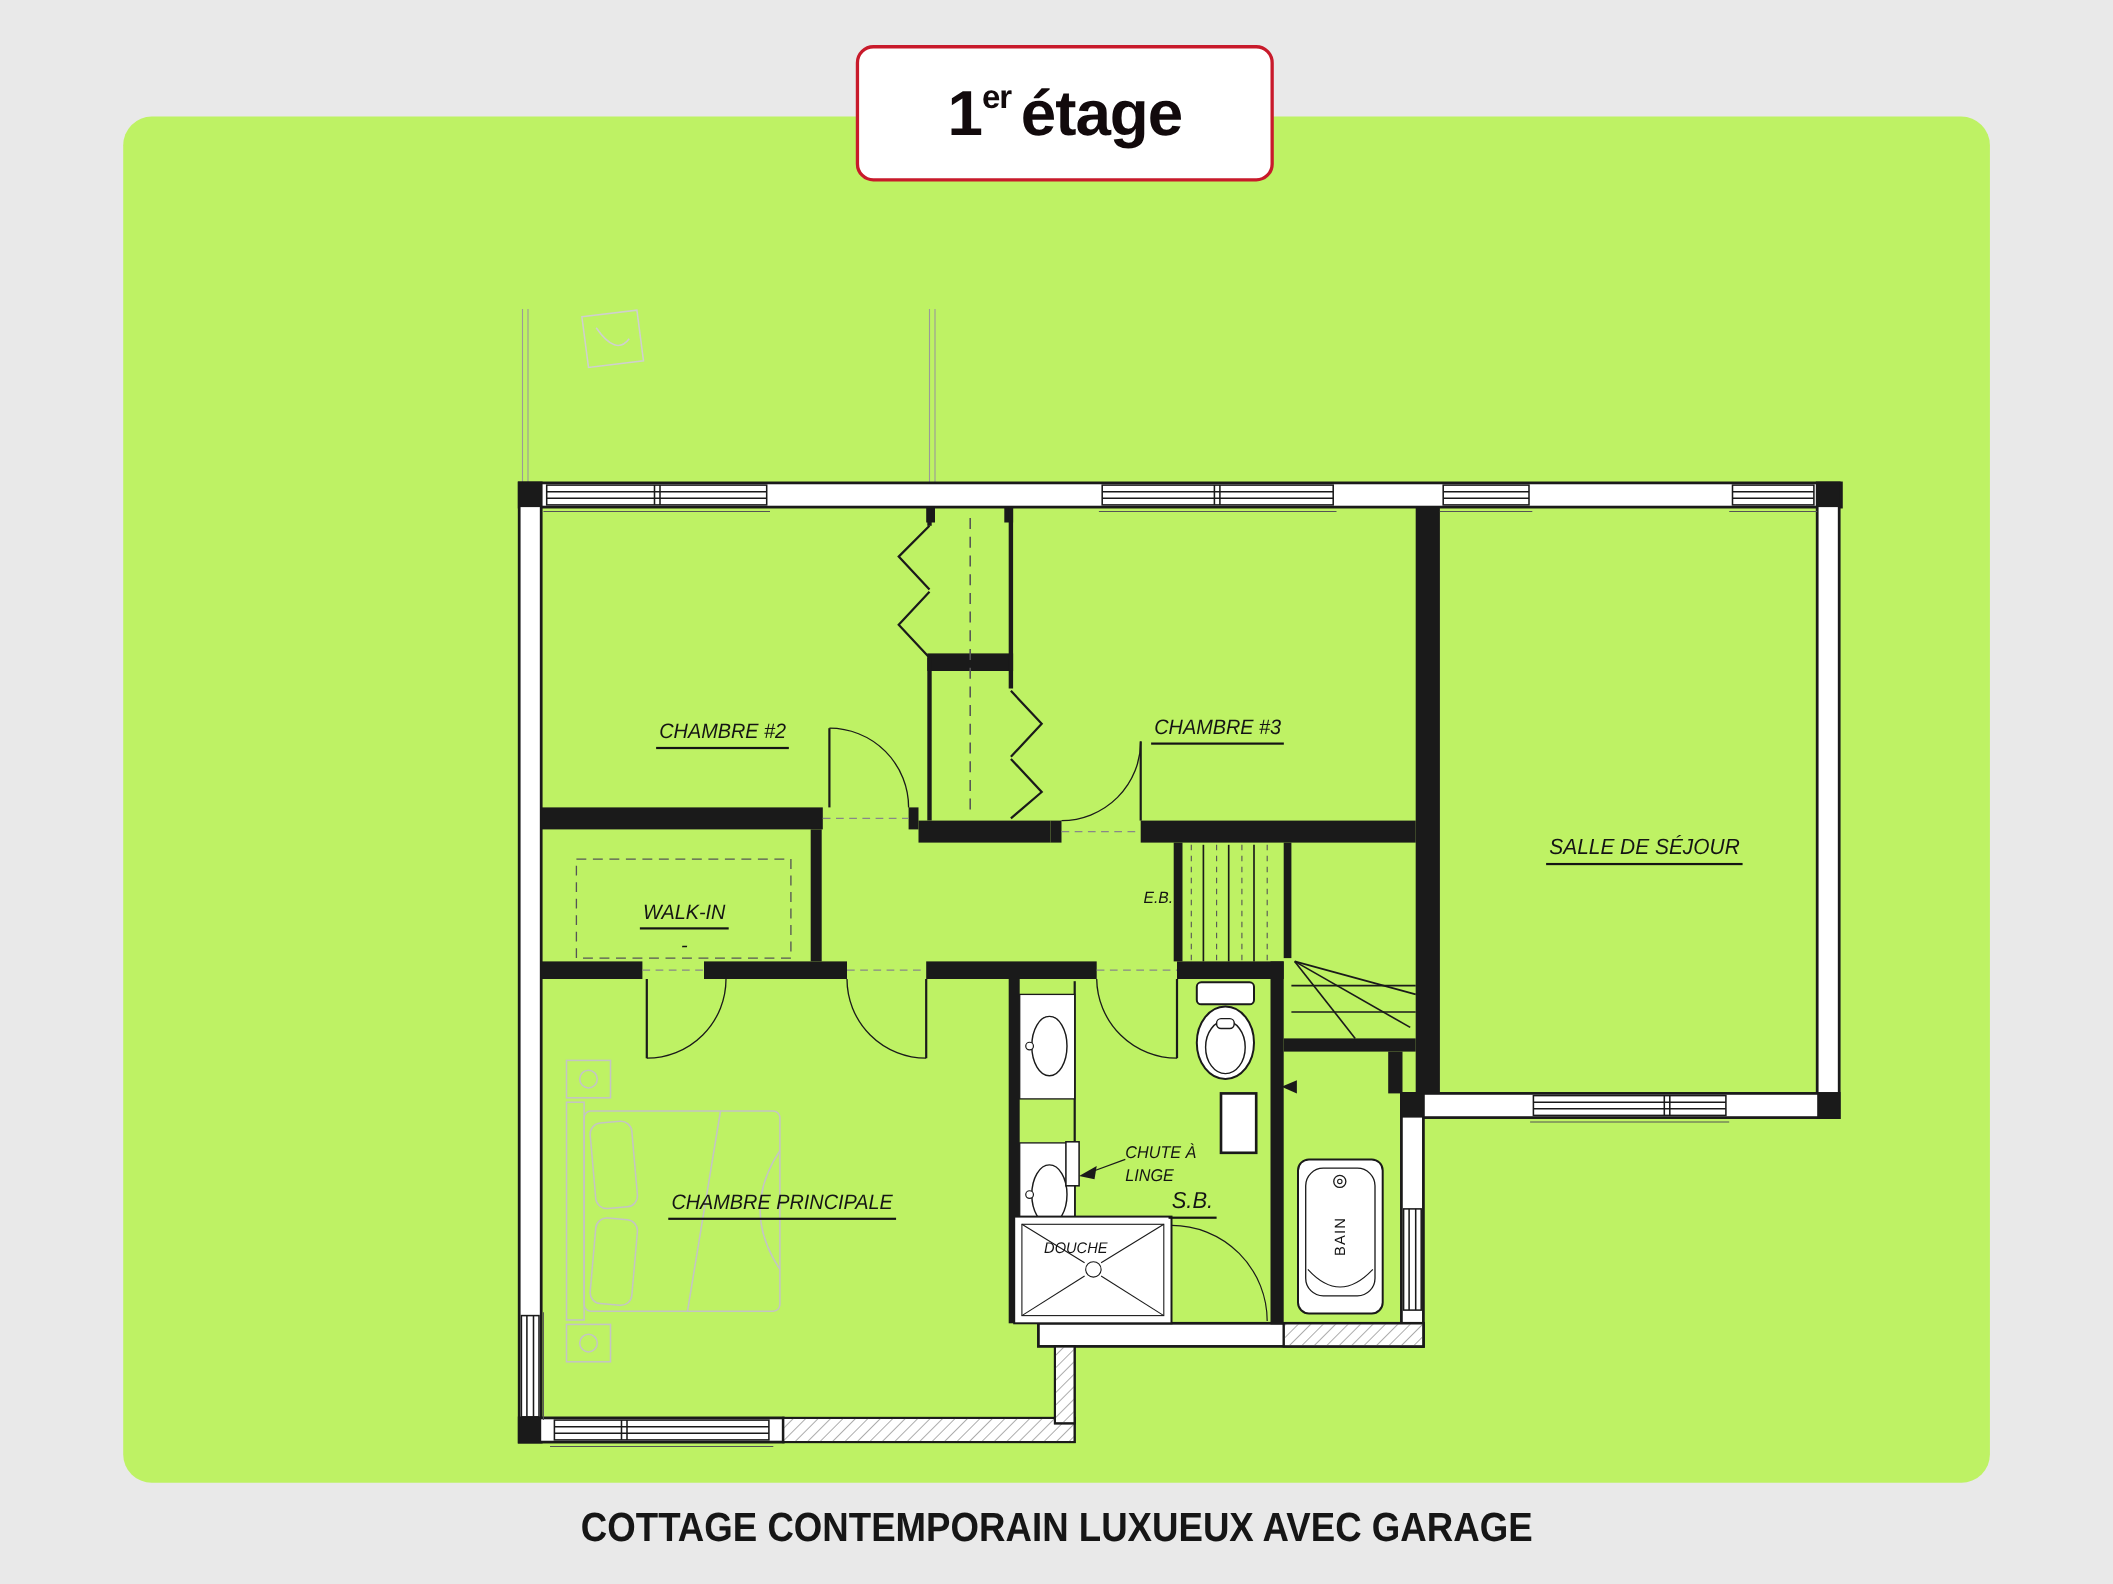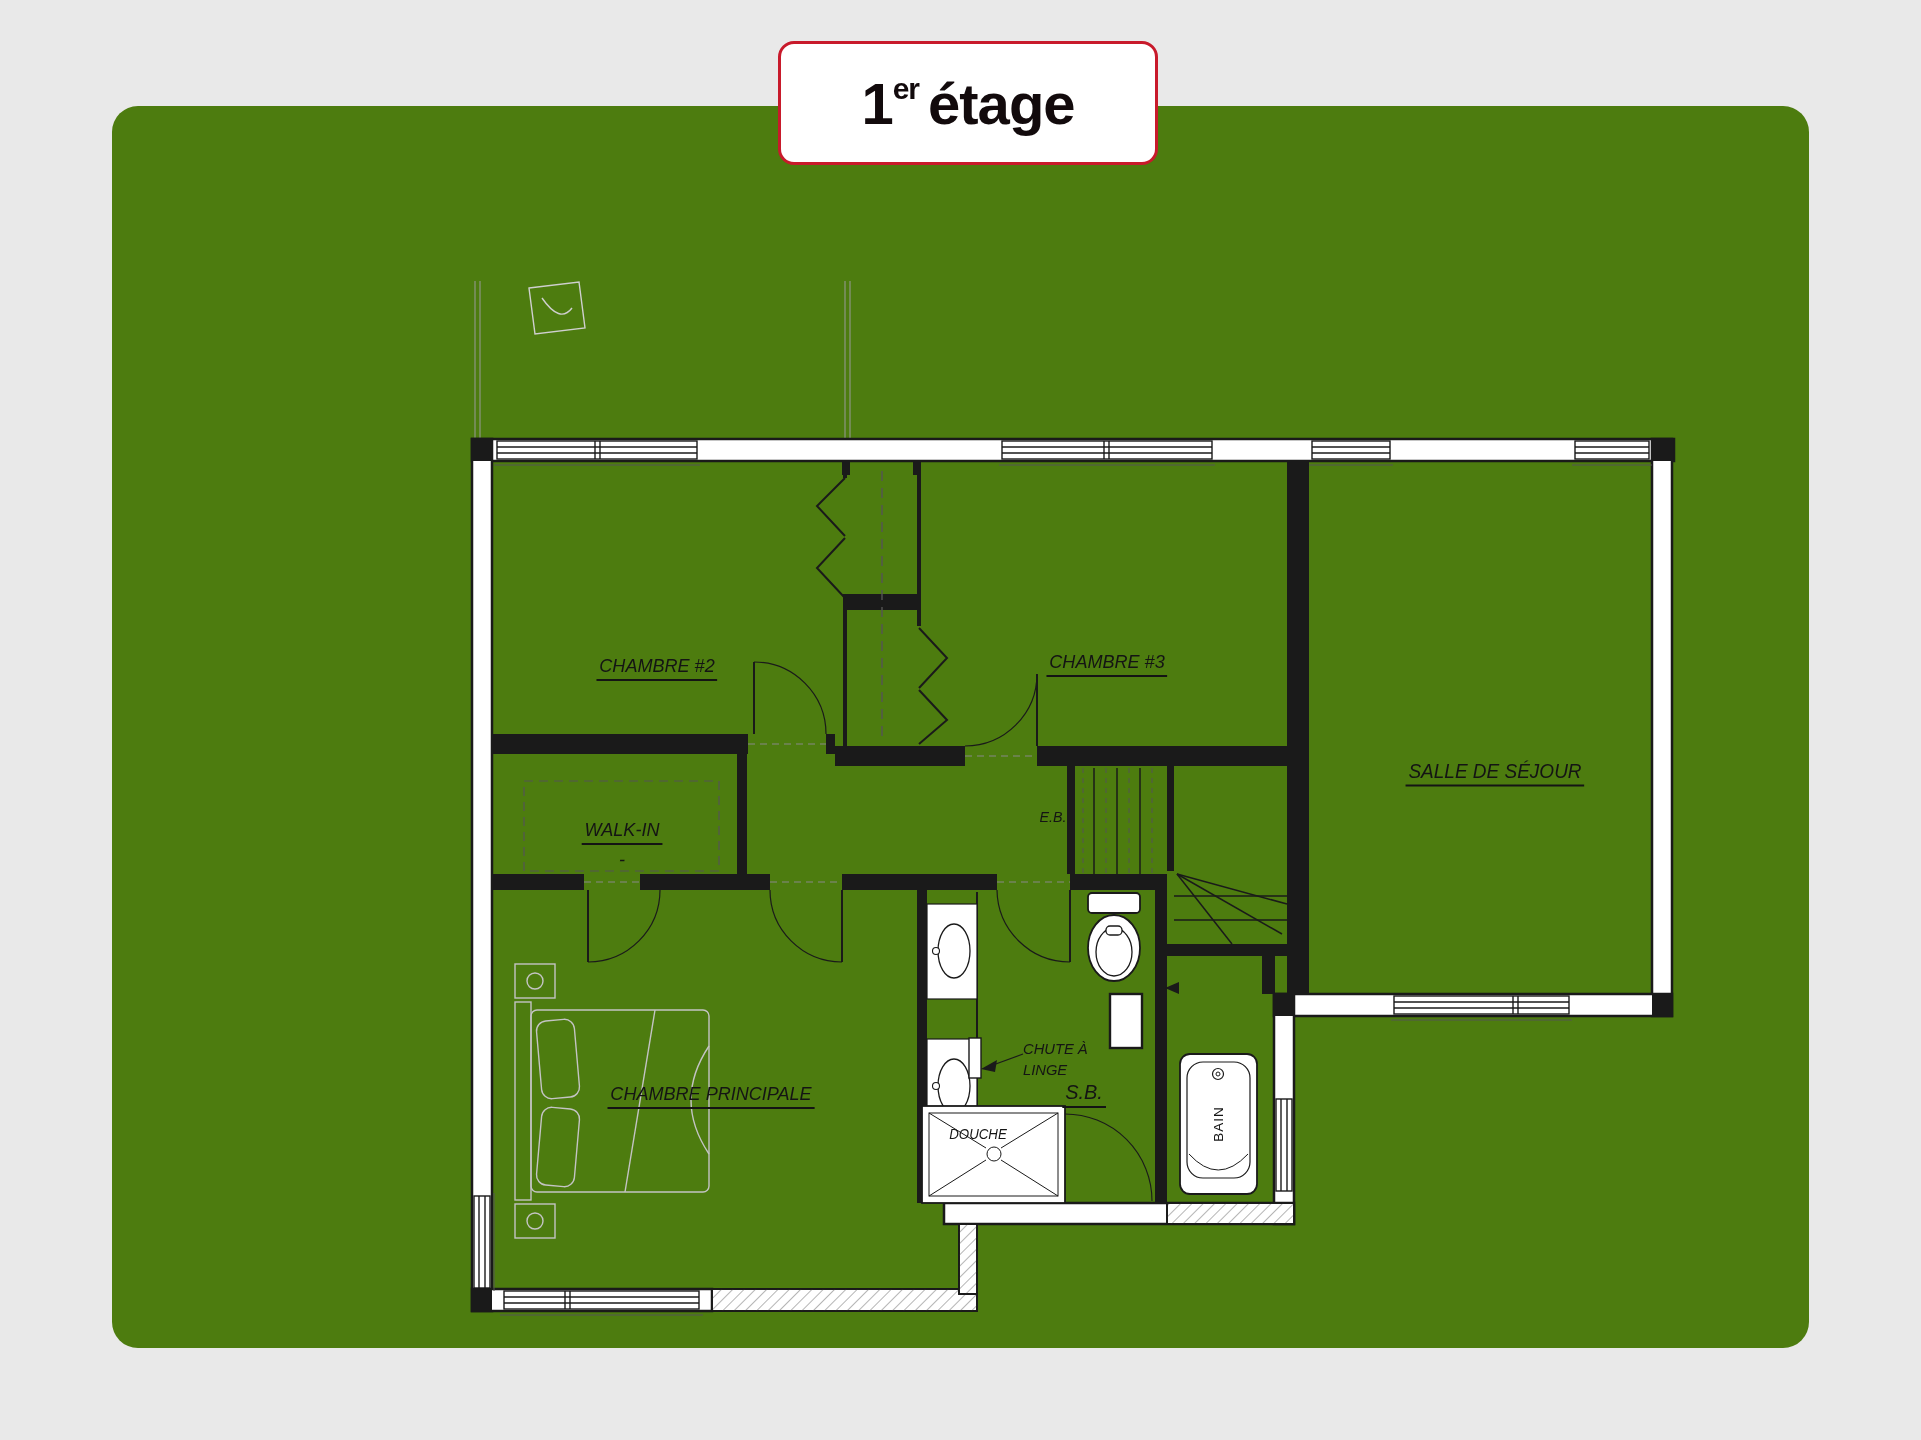--- a/index.html
+++ b/index.html
@@ -1,19 +1,19 @@
 <!DOCTYPE html>
 <html><head>
 <meta charset="utf-8">
 <style>
   html,body{margin:0;padding:0;width:1921px;height:1440px;overflow:hidden;
     font-family:"Liberation Sans","DejaVu Sans",sans-serif;}
   .page{position:absolute;inset:0;background:#e9e9e9;}
   .card{position:absolute;left:112px;top:106px;width:1697px;height:1242px;
-    background:#4d7c0f;border-radius:26px;}
+    background:#bef264;border-radius:26px;}
   .badge{position:absolute;left:778px;top:41px;width:374px;height:118px;
     background:#ffffff;border:3px solid #c81a2b;border-radius:16px;
     display:flex;align-items:center;justify-content:center;z-index:5;
     color:#120a0c;font-weight:bold;font-size:58px;letter-spacing:-1px;}
   .badge sup{font-size:30px;line-height:0;position:relative;top:-14px;margin-right:9px;}
   .caption{position:absolute;left:0;top:1368px;width:1921px;text-align:center;
     font-size:37px;font-weight:bold;color:#161616;}
   .cap-inner{display:inline-block;transform:scaleX(0.9);transform-origin:center;white-space:nowrap;}
   .plan{position:absolute;left:355px;top:170px;width:1220px;height:1090px;}
   .plan svg{position:absolute;left:0;top:0;}
@@ -294,13 +294,16 @@
       <div class="bainlbl">BAIN</div>
     </div>
   </div>
 
   <div class="badge">
     <span>1</span>
       <sup>er</sup>
       <span>étage</span>
   </div>
 
+  <div class="caption">
+    <span class="cap-inner">COTTAGE CONTEMPORAIN LUXUEUX AVEC GARAGE</span>
+  </div>
 </div>
 
 </body></html>

